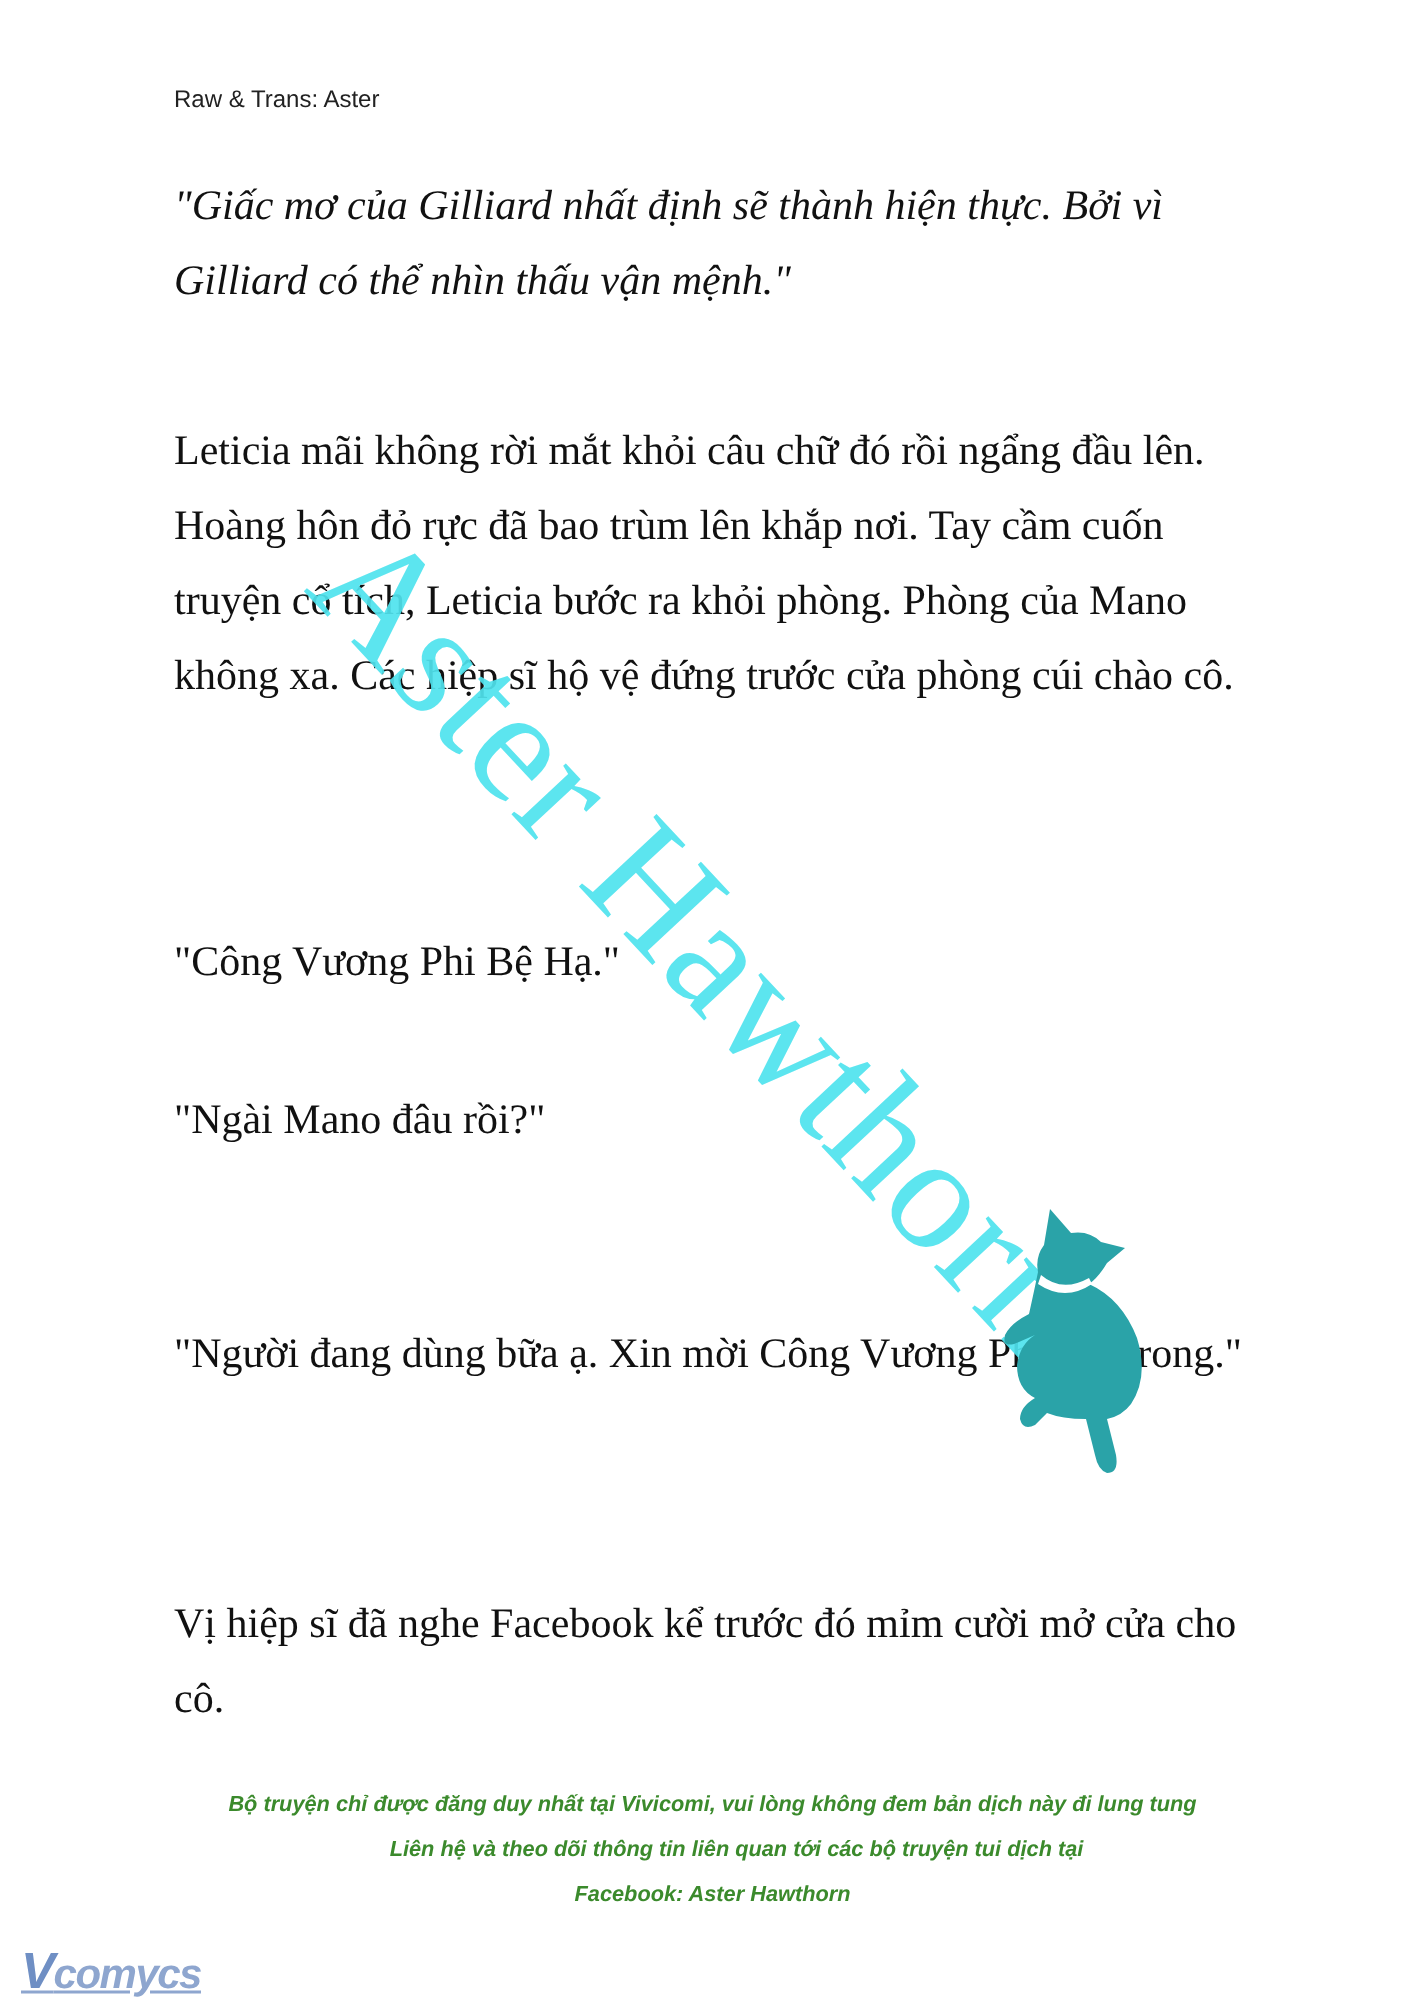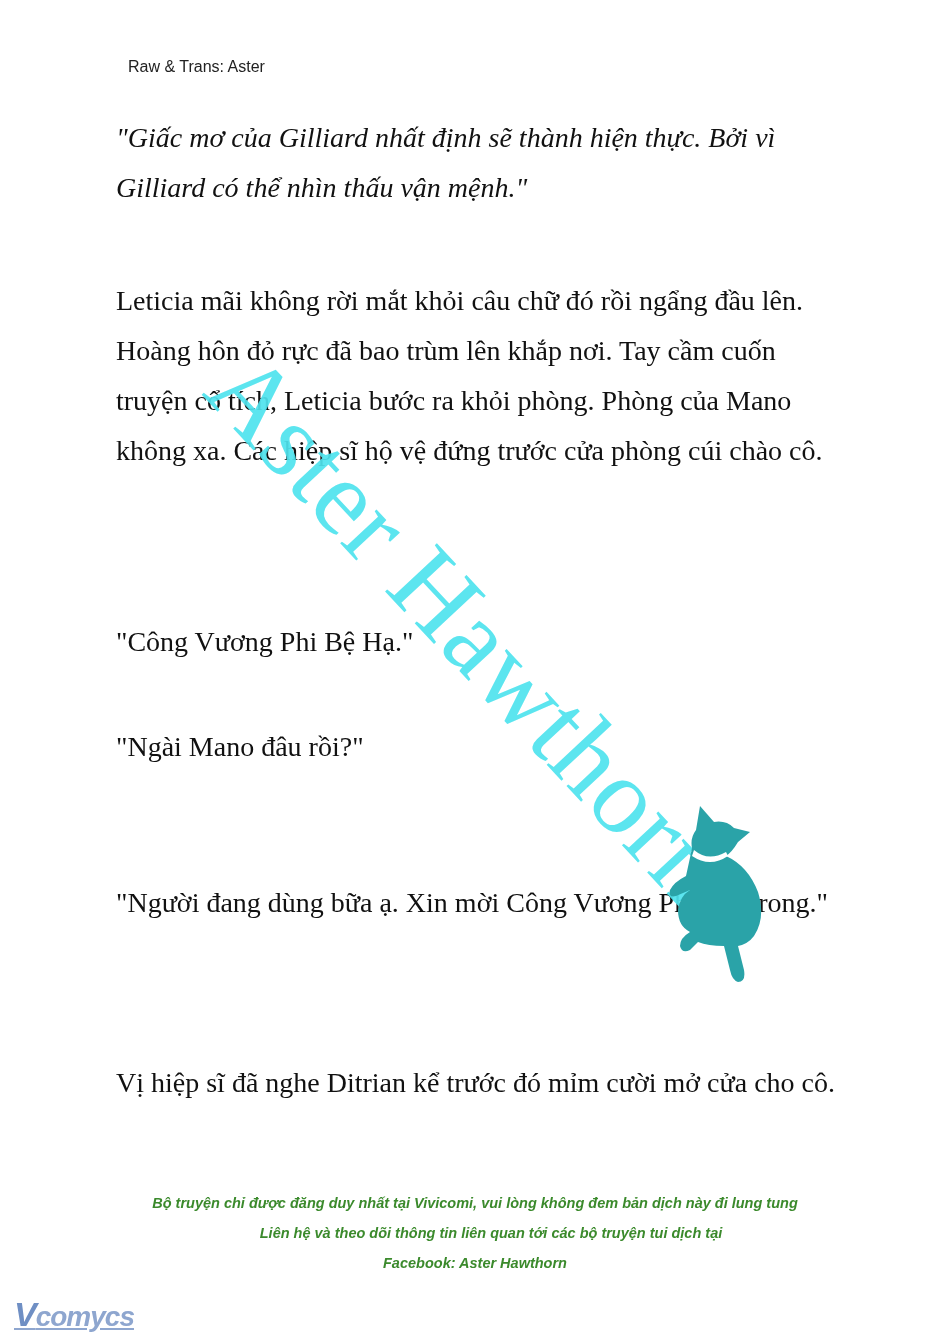--- a/index.html
+++ b/index.html
@@ -10,21 +10,21 @@
     body {
       width: 950px;
       height: 1343px;
       position: relative;
       overflow: hidden;
       font-family: "Liberation Serif", serif;
       color: #111111;
     }
     .credit {
       position: absolute;
-      left: 128px;
+      left: 116px;
       top: 58px;
       font-family: "Liberation Sans", sans-serif;
       font-size: 16px;
       color: #222;
     }
     .para {
       position: absolute;
       left: 116px;
       width: 720px;
       font-size: 28px;
@@ -89,21 +89,21 @@
 <p class="para italic" style="top:113px;">"Giấc mơ của Gilliard nhất định sẽ thành hiện thực. Bởi vì Gilliard có thể nhìn thấu vận mệnh."</p>
 
 <p class="para" style="top:276px;">Leticia mãi không rời mắt khỏi câu chữ đó rồi ngẩng đầu lên. Hoàng hôn đỏ rực đã bao trùm lên khắp nơi. Tay cầm cuốn truyện cổ tích, Leticia bước ra khỏi phòng. Phòng của Mano không xa. Các hiệp sĩ hộ vệ đứng trước cửa phòng cúi chào cô.</p>
 
 <p class="para" style="top:617px;">"Công Vương Phi Bệ Hạ."</p>
 
 <p class="para" style="top:722px;">"Ngài Mano đâu rồi?"</p>
 
 <p class="para" style="top:878px;">"Người đang dùng bữa ạ. Xin mời Công Vương Phi vào trong."</p>
 
-<p class="para" style="top:1058px;">Vị hiệp sĩ đã nghe Ditrian kể trước đó mỉm cười mở cửa cho cô.</p>
+<p class="para" style="top:1058px;">Vị hiệp sĩ đã nghe Facebook kể trước đó mỉm cười mở cửa cho cô.</p>
 
 <div class="watermark">Aster Hawthorn</div>
 
 <svg class="cat" viewBox="0 0 110 185">
   <path fill="#2aa3a8" d="M28 30 L32 6 L46 22 Q58 20 66 28 L82 32 L70 42 Q64 52 58 56 Q80 66 90 92 Q98 118 86 136 Q80 144 70 146 L76 170 Q78 182 70 182 Q64 180 62 170 L56 146 Q40 146 30 142 L22 150 Q14 154 12 146 Q12 138 22 132 Q10 126 10 110 Q12 96 22 90 L8 96 Q0 98 2 90 Q6 82 18 76 Q22 58 24 48 Q22 38 28 30 Z"></path>
   <path fill="#ffffff" d="M26 50 Q40 62 58 52 L60 56 Q42 68 24 56 Z"></path>
 </svg>
 
 <div class="footer" style="top:1195px;">Bộ truyện chỉ được đăng duy nhất tại Vivicomi, vui lòng không đem bản dịch này đi lung tung</div>
 <div class="footer" style="top:1225px;margin-left:16px;">Liên hệ và theo dõi thông tin liên quan tới các bộ truyện tui dịch tại</div>

